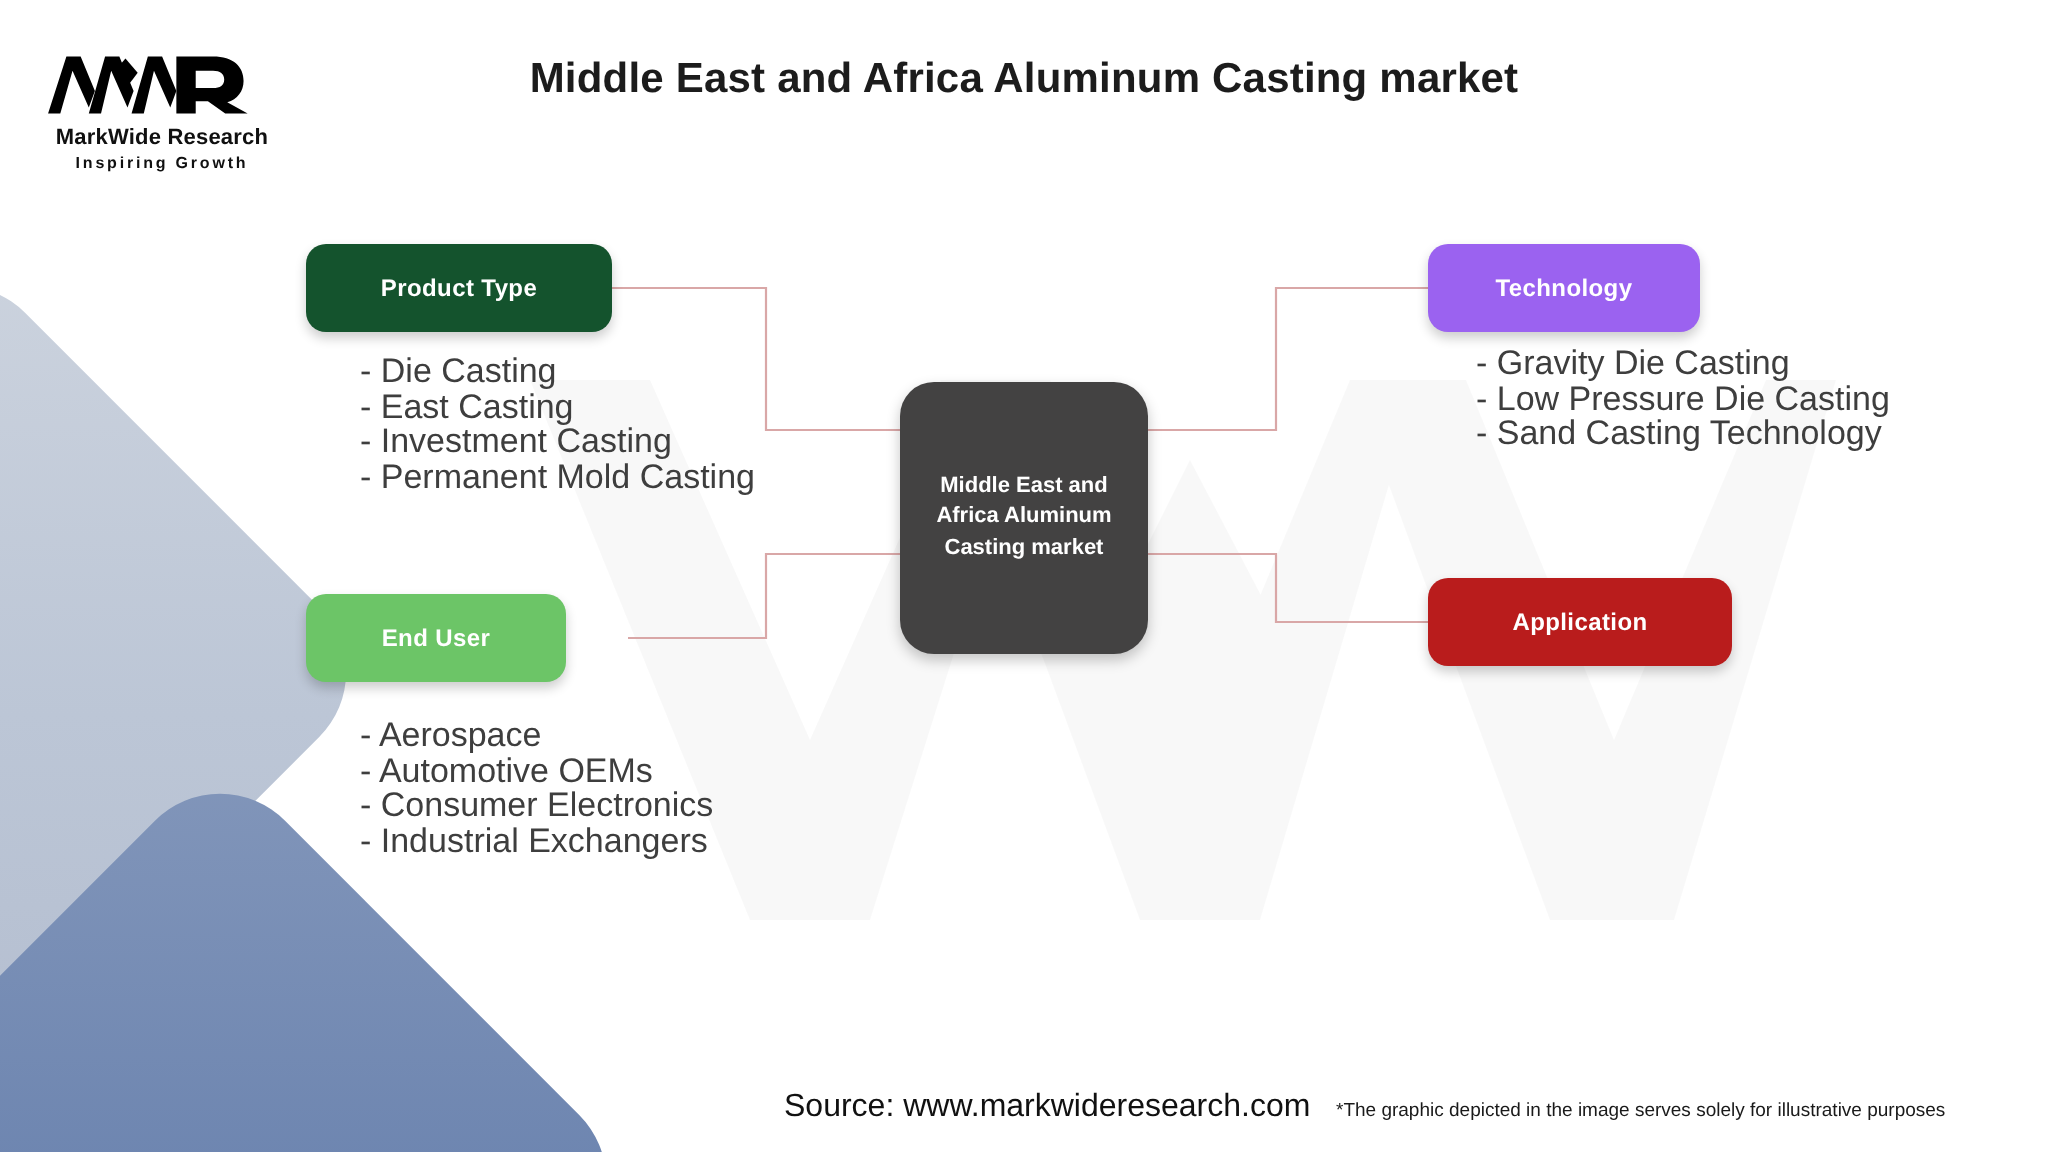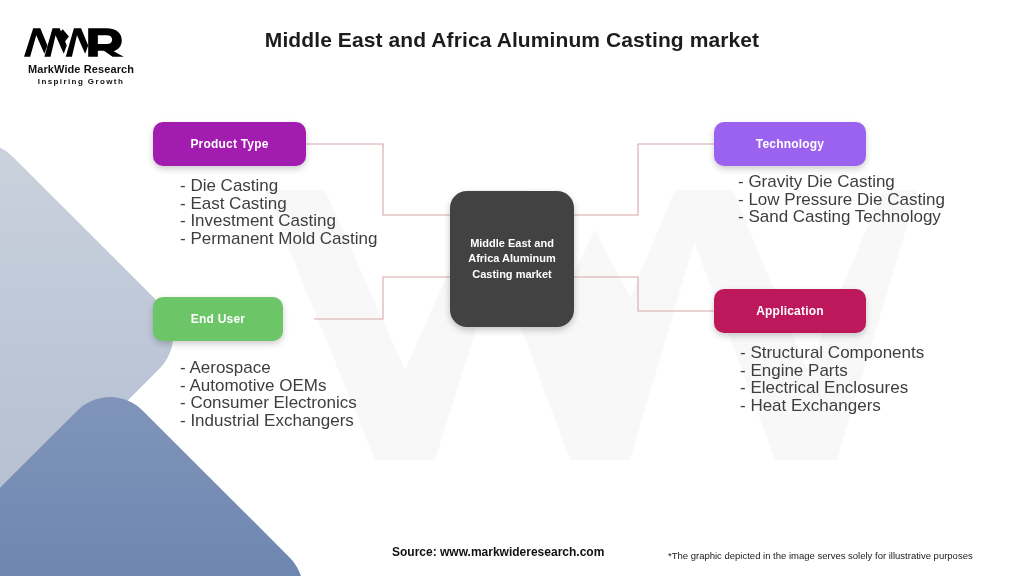--- a/index.html
+++ b/index.html
@@ -90,39 +90,39 @@
     display:flex; align-items:center; justify-content:center;
     box-shadow:0 3px 6px rgba(0,0,0,.20);
   }
   .pill span {
     color:#ffffff; font-size:12px; font-weight:bold;
     letter-spacing:.2px;
   }
 
   #pill-product  { left:153px; top:122px; width:153px; }
   #pill-enduser  { left:153px; top:297px; width:130px; }
-  #pill-tech     { left:714px; top:122px; width:152px; }
+  #pill-tech     { left:714px; top:122px; width:136px; }
   #pill-app      { left:714px; top:289px; width:152px; }
 
   
   .items { position:absolute; z-index:3; }
   .items li {
     list-style:none;
     font-size:17px; color:#3e3e3e;
     line-height:17.6px; white-space:nowrap;
   }
   #items-product { left:180px; top:177px; }
   #items-enduser { left:180px; top:359px; }
   #items-tech    { left:738px; top:173px; }
   #items-app     { left:740px; top:344px; }
 
   
   #source {
     position:absolute; left:392px; top:545px;
-    font-size:12px; font-weight:bold; color:#111111;
+    font-size:16px; font-weight:normal; color:#111111;
     white-space:nowrap;
   }
   #disclaimer {
     position:absolute; left:668px; top:550px;
     font-size:9.5px; color:#1a1a1a;
     white-space:nowrap;
   }
 </style>
 </head>
 <body>
@@ -170,21 +170,21 @@
       <path d="M314 319 L383 319 L383 277 L450 277"></path>
 
       <path d="M714 311 L638 311 L638 277 L574 277"></path>
     </g>
   </svg>
 
   <div id="hub" style="background: rgb(67, 66, 66);">
     <div class="hub-label">Middle East and Africa Aluminum Casting market</div>
   </div>
 
-  <div class="pill" id="pill-product" style="background: #a21caf;">
+  <div class="pill" id="pill-product" style="background: #14532d;">
     <span>Product Type</span>
   </div>
   <ul class="items" id="items-product">
     <li>- Die Casting</li>
     <li>- East Casting</li>
     <li>- Investment Casting</li>
     <li>- Permanent Mold Casting</li>
   </ul>
 
   <div class="pill" id="pill-tech" style="background: rgb(155, 98, 240);">
@@ -199,26 +199,20 @@
   <div class="pill" id="pill-enduser" style="background: rgb(108, 197, 103);">
     <span>End User</span>
   </div>
   <ul class="items" id="items-enduser">
     <li>- Aerospace</li>
     <li>- Automotive OEMs</li>
     <li>- Consumer Electronics</li>
     <li>- Industrial Exchangers</li>
   </ul>
 
-  <div class="pill" id="pill-app" style="background: #be185d;">
+  <div class="pill" id="pill-app" style="background: #b91c1c;">
     <span>Application</span>
   </div>
-  <ul class="items" id="items-app">
-    <li>- Structural Components</li>
-    <li>- Engine Parts</li>
-    <li>- Electrical Enclosures</li>
-    <li>- Heat Exchangers</li>
-  </ul>
 
   <div id="source">Source: www.markwideresearch.com</div>
   <div id="disclaimer">*The graphic depicted in the image serves solely for illustrative purposes</div>
 
 </div>
 
 </body></html>

